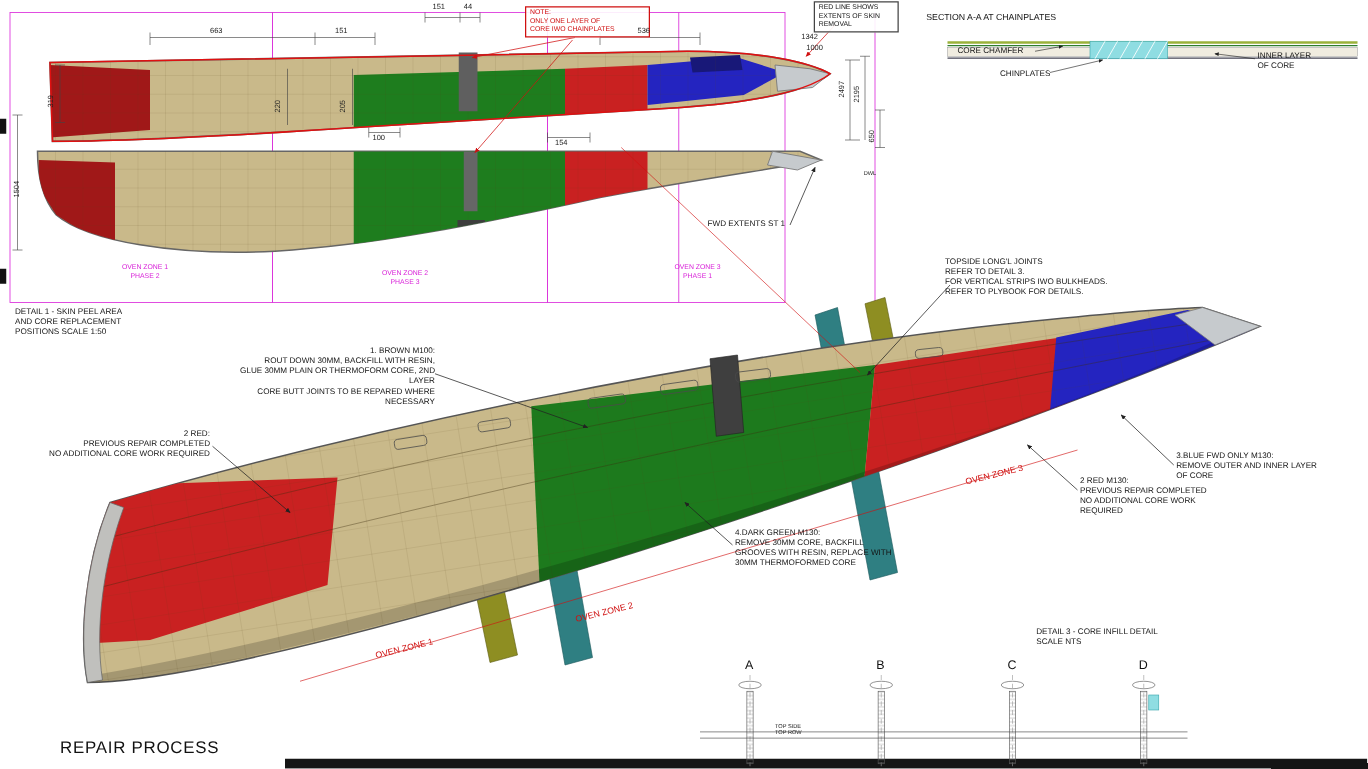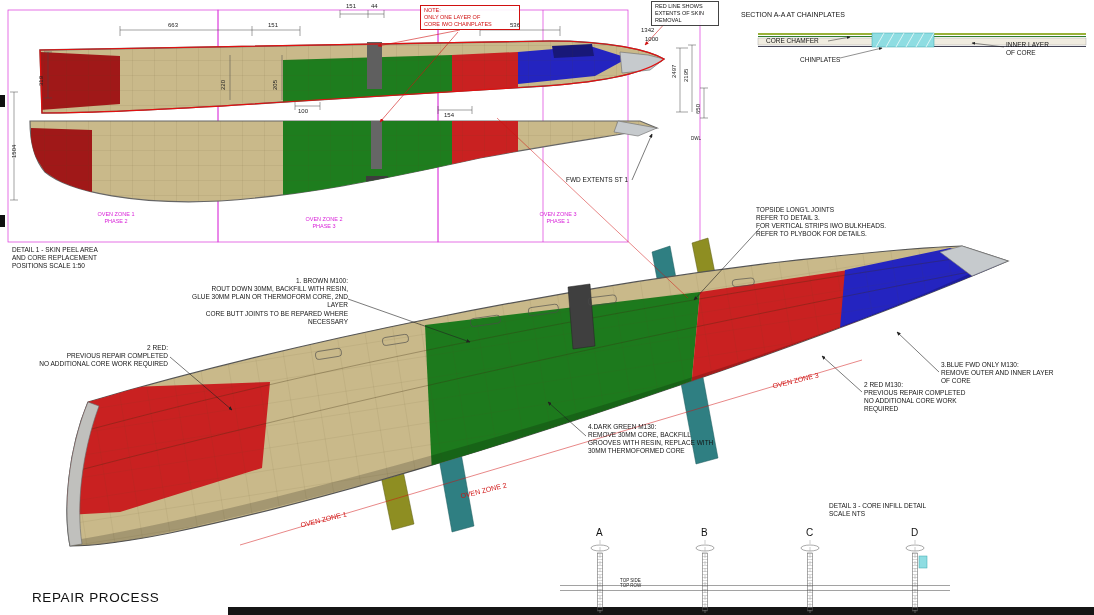--- a/index.html
+++ b/index.html
@@ -247,21 +247,21 @@
 
 <div class="lbl" style="left:829px;top:502px;width:130px;">DETAIL 3 - CORE INFILL DETAIL
 SCALE NTS</div>
 <div class="letter" style="left:596px;top:527px;">A</div>
 <div class="letter" style="left:701px;top:527px;">B</div>
 <div class="letter" style="left:806px;top:527px;">C</div>
 <div class="letter" style="left:911px;top:527px;">D</div>
 <div class="tiny" style="left:620px;top:578px;">TOP SIDE
 TOP ROW</div>
 
-<div class="title" style="left:32px;top:590px;">REPAIR PROCESS</div>
+<div class="title" style="left:48px;top:590px;">REPAIR PROCESS</div>
 
 <div class="dim" style="left:168px;top:22px;">663</div>
 <div class="dim" style="left:268px;top:22px;">151</div>
 <div class="dim" style="left:346px;top:3px;">151</div>
 <div class="dim" style="left:371px;top:3px;">44</div>
 <div class="dim" style="left:510px;top:22px;">536</div>
 <div class="dim" style="left:641px;top:27px;">1342</div>
 <div class="dim" style="left:645px;top:36px;">1000</div>
 <div class="dim rot" style="left:677px;top:72px;">2497</div>
 <div class="dim rot" style="left:689px;top:76px;">2195</div>

